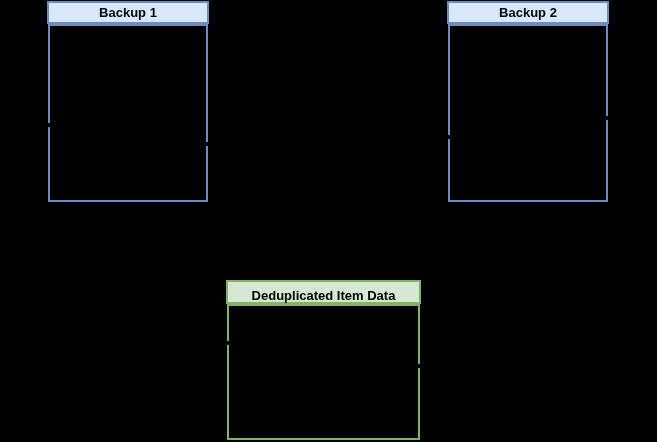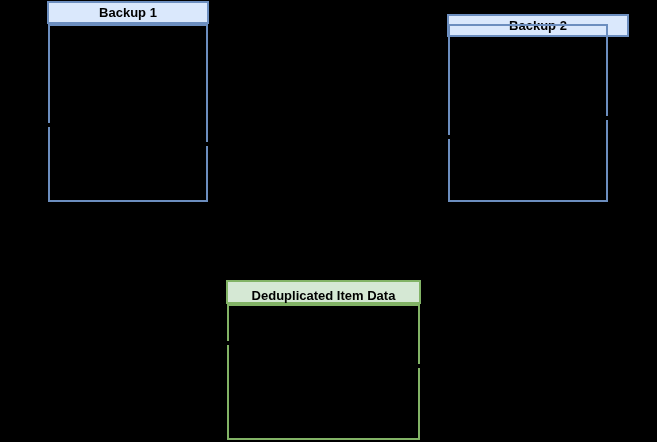--- a/index.html
+++ b/index.html
@@ -31,21 +31,21 @@
   .box-body {
     position: absolute;
     box-sizing: border-box;
     border: 2px solid;
     background: transparent;
   }
   
   #backup1-header { left: 47px;  top: 1px;   width: 162px; height: 23px; }
   #backup1-body   { left: 48px;  top: 24px;  width: 160px; height: 178px; }
   
-  #backup2-header { left: 447px; top: 14px;   width: 182px; height: 23px; }
+  #backup2-header { left: 447px; top: 1px;   width: 162px; height: 23px; }
   #backup2-body   { left: 448px; top: 24px;  width: 160px; height: 178px; }
   
   #dedup-header   { left: 226px; top: 280px; width: 195px; height: 24px; }
   #dedup-body     { left: 227px; top: 304px; width: 193px; height: 136px; }
 
   
   .stub {
     position: absolute;
     width: 8px;
     height: 4px;

